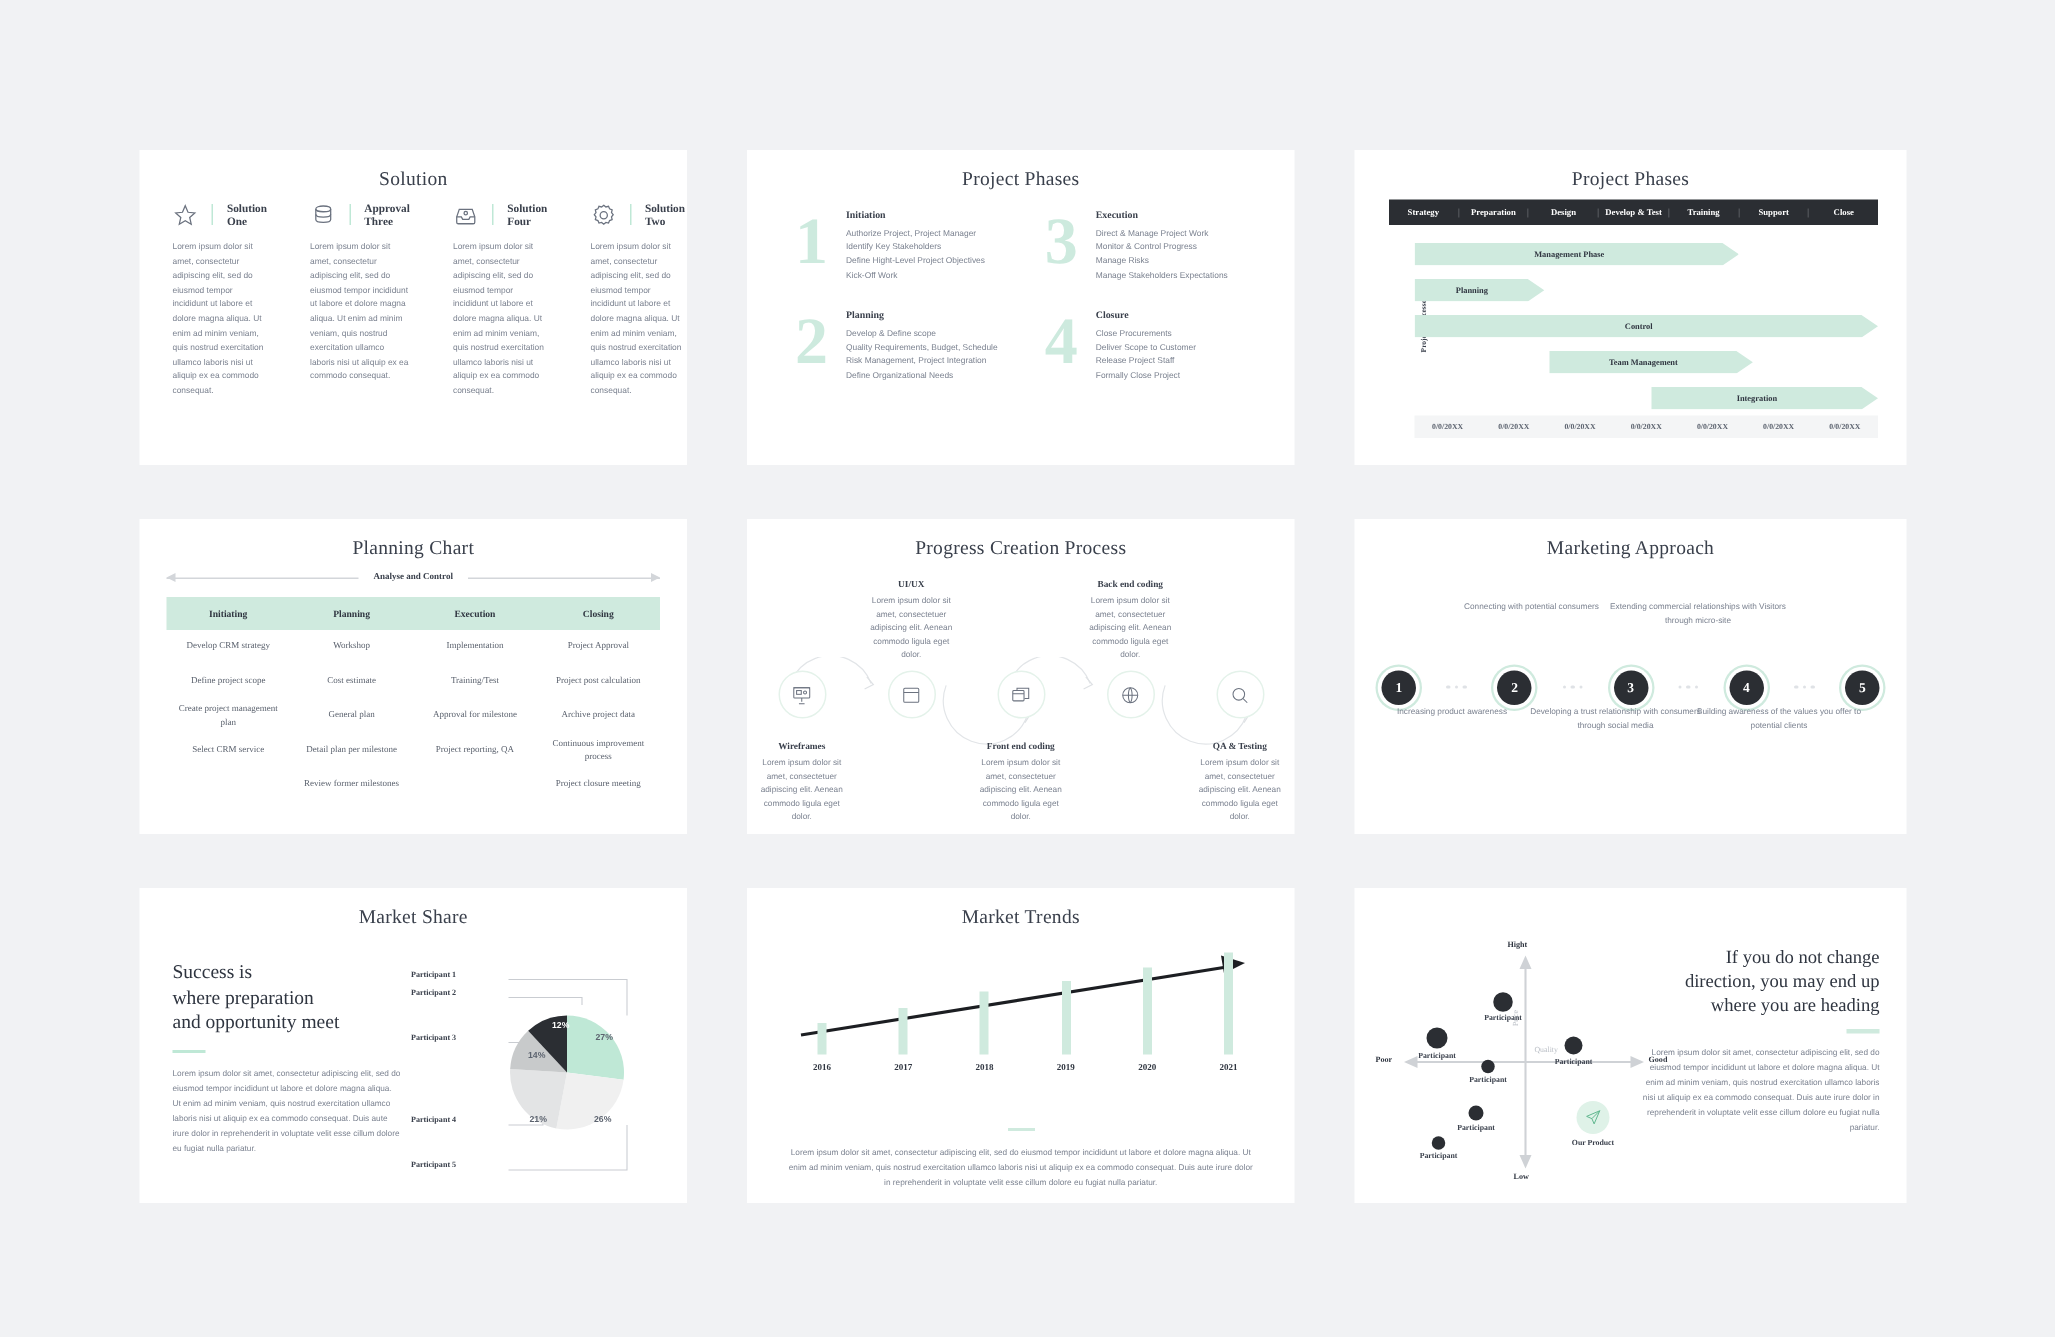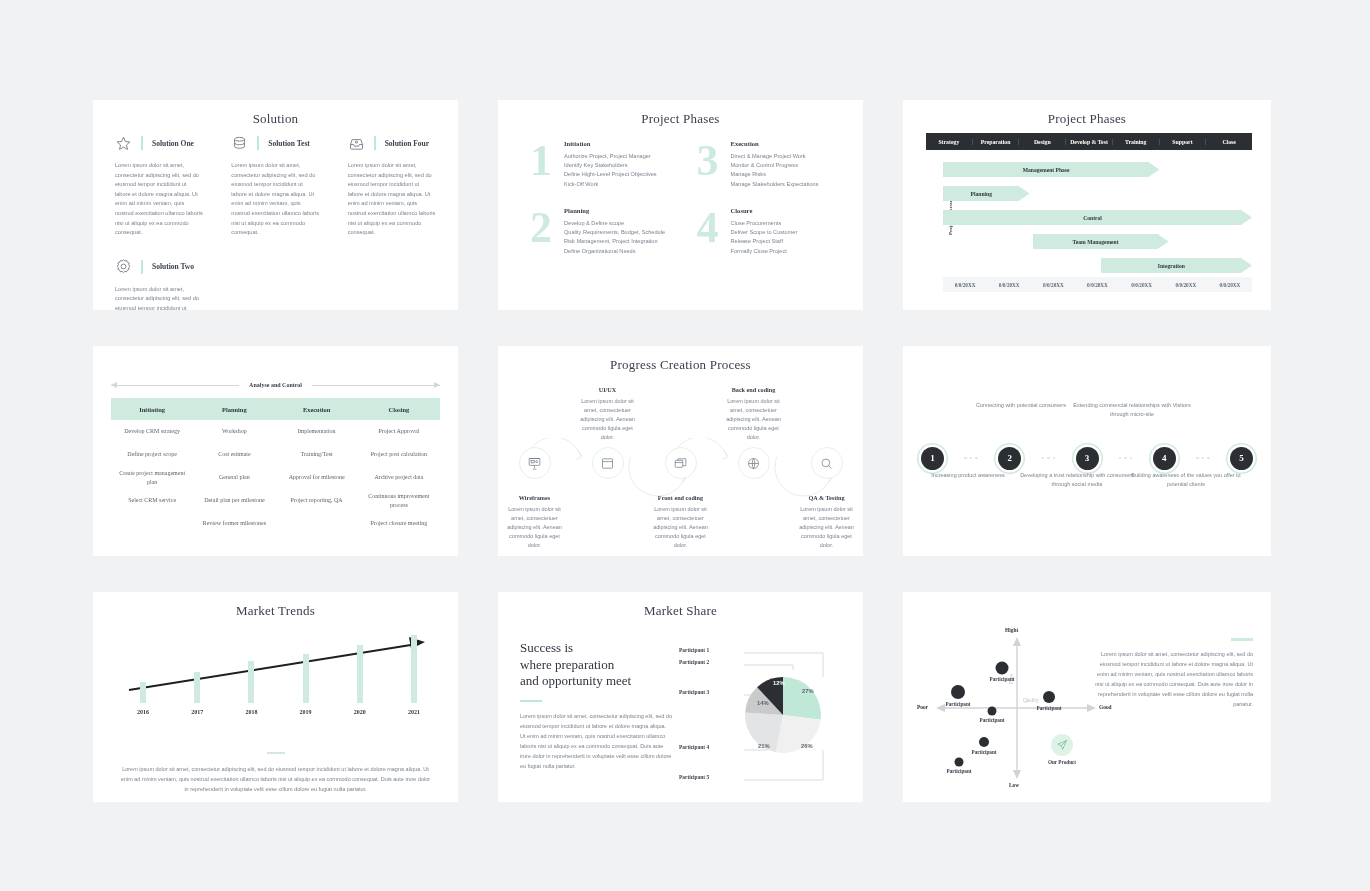--- a/index.html
+++ b/index.html
@@ -26,21 +26,21 @@
   }
   .ptitle {
     font-family:"Liberation Serif", serif;
     font-size:13px; color:#3a404c;
     text-align:center;
     padding-top:11px;
     letter-spacing:.2px;
   }
 
   
-  .sol-grid { position:absolute; left:22px; top:34px; right:22px; display:grid; grid-template-columns:1fr 1fr 1fr; column-gap:28px; row-gap:20px;}
+  .sol-grid { position:absolute; left:22px; top:34px; right:22px; display:grid; grid-template-columns:1fr 1fr 1fr 1fr; column-gap:28px; row-gap:20px;}
   .sol-head { display:flex; align-items:center; gap:9px; height:18px;}
   .sol-ic { width:17px; height:17px; color:#6b727f; flex:none;}
   .sol-ic svg{display:block;}
   .sol-bar { width:2px; height:14px; background:#bfe8d6;}
   .sol-name { font-family:"Liberation Serif", serif; font-weight:bold; font-size:7.5px; color:#3a404c;}
   .sol-body { font-size:5.6px; line-height:1.72; color:#7b8290; margin-top:9px;}
 
   
   .pp-grid { position:absolute; left:26px; top:36px; right:20px; display:grid; grid-template-columns:1fr 1fr; column-gap:14px; row-gap:14px;}
   .pp-item { display:flex; align-items:flex-start; gap:6px;}
@@ -152,21 +152,21 @@
       <div>
         <div class="sol-head">
           <span class="sol-ic">
               <svg viewBox="0 0 24 24" fill="none" stroke="currentColor" stroke-width="1.2">
                 <ellipse cx="12" cy="6" rx="7" ry="2.7"></ellipse>
                 <path d="M5 6v5c0 1.5 3.1 2.7 7 2.7s7-1.2 7-2.7V6"></path>
                 <path d="M5 11v5c0 1.5 3.1 2.7 7 2.7s7-1.2 7-2.7v-5"></path>
               </svg>
             </span>
           <span class="sol-bar"></span>
-          <span class="sol-name">Solution Test</span>
+          <span class="sol-name">Approval Three</span>
         </div>
         <div class="sol-body">Lorem ipsum dolor sit amet, consectetur adipiscing elit, sed do eiusmod tempor incididunt ut labore et dolore magna aliqua. Ut enim ad minim veniam, quis nostrud exercitation ullamco laboris nisi ut aliquip ex ea commodo consequat.</div>
       </div>
 
       <div>
         <div class="sol-head">
           <span class="sol-ic">
               <svg viewBox="0 0 24 24" fill="none" stroke="currentColor" stroke-width="1.2">
                 <path d="M3.5 13.5l2.4-7h12.2l2.4 7v5a1.5 1.5 0 01-1.5 1.5H5a1.5 1.5 0 01-1.5-1.5z"></path>
                 <path d="M3.5 13.5h4.4l1.2 2.3h5.8l1.2-2.3h4.4"></path>
@@ -293,20 +293,21 @@
         <div>0/0/20XX</div>
         <div>0/0/20XX</div>
         <div>0/0/20XX</div>
         <div>0/0/20XX</div>
         <div>0/0/20XX</div>
       </div>
     </div>
   </section>
 
   <section class="panel">
+    <div class="ptitle">Planning Chart</div>
     <div class="pc-arrowrow">
       <div class="pc-line l"></div>
       <div class="pc-acl">Analyse and Control</div>
       <div class="pc-line r"></div>
     </div>
     <div class="pc-table">
       <div class="pc-hrow">
         <div>Initiating</div>
         <div>Planning</div>
         <div>Execution</div>
@@ -440,20 +441,21 @@
         <div class="pcp-cell"></div>
         <div class="pcp-cell">
           <div class="pcp-h">QA &amp; Testing</div>
           <div class="pcp-p">Lorem ipsum dolor sit amet, consectetuer adipiscing elit. Aenean commodo ligula eget dolor.</div>
         </div>
       </div>
     </div>
   </section>
 
   <section class="panel">
+    <div class="ptitle">Marketing Approach</div>
 
     <div class="ma-top">
       <div class="ma-lbl" style="left:40px; top:0;">Connecting with potential consumers</div>
       <div class="ma-lbl" style="left:151px; top:0;">Extending commercial relationships with Visitors through micro-site</div>
     </div>
 
     <div class="ma-row">
       <div class="ma-circ">1</div>
       <div class="ma-dots">
           <i></i>
@@ -478,20 +480,67 @@
           <i></i>
           <i></i>
         </div>
       <div class="ma-circ">5</div>
     </div>
 
     <div class="ma-bot">
       <div class="ma-lbl" style="left:-13px; top:0;">Increasing product awareness</div>
       <div class="ma-lbl" style="left:96px; top:0;">Developing a trust relationship with consumers through social media</div>
       <div class="ma-lbl" style="left:205px; top:0;">Building awareness of the values you offer to potential clients</div>
+    </div>
+  </section>
+
+  <section class="panel">
+    <div class="ptitle">Market Share</div>
+    <div class="ms-left">
+      <div class="ms-head" style="white-space:pre-line;">Success is
+where preparation
+and opportunity meet</div>
+      <div class="ms-rule"></div>
+      <div class="ms-p">Lorem ipsum dolor sit amet, consectetur adipiscing elit, sed do eiusmod tempor incididunt ut labore et dolore magna aliqua. Ut enim ad minim veniam, quis nostrud exercitation ullamco laboris nisi ut aliquip ex ea commodo consequat. Duis aute irure dolor in reprehenderit in voluptate velit esse cillum dolore eu fugiat nulla pariatur.</div>
+    </div>
+
+    <div class="ms-chart">
+      <svg width="165" height="150" viewBox="0 0 165 150">
+
+        <g stroke="#c9ccd1" stroke-width="0.7" fill="none">
+          <path d="M64 13 H143 V37"></path>
+          <path d="M64 25 H113 V30"></path>
+          <path d="M64 55 H91 V63"></path>
+          <path d="M64 110 H87 V96"></path>
+          <path d="M64 140 H143 V110"></path>
+        </g>
+
+        <g transform="translate(103,75)">
+
+          <path d="M0 0 L0 -38 A38 38 0 0 1 37.7 4.8 Z" fill="#bfe8d6"></path>
+
+          <path d="M0 0 L37.7 4.8 A38 38 0 0 1 -7.1 37.3 Z" fill="#f0f0f0"></path>
+
+          <path d="M0 0 L-7.1 37.3 A38 38 0 0 1 -37.9 -2.4 Z" fill="#e3e4e5"></path>
+
+          <path d="M0 0 L-37.9 -2.4 A38 38 0 0 1 -25.9 -27.8 Z" fill="#c8cacb"></path>
+
+          <path d="M0 0 L-25.9 -27.8 A38 38 0 0 1 0 -38 Z" fill="#2b2e33"></path>
+        </g>
+        <text x="122" y="53" font-family="Liberation Sans, sans-serif" font-size="5.8" font-weight="bold" fill="#5c636f">27%</text>
+        <text x="121" y="108" font-family="Liberation Sans, sans-serif" font-size="5.8" font-weight="bold" fill="#5c636f">26%</text>
+        <text x="78" y="108" font-family="Liberation Sans, sans-serif" font-size="5.8" font-weight="bold" fill="#5c636f">21%</text>
+        <text x="77" y="65" font-family="Liberation Sans, sans-serif" font-size="5.8" font-weight="bold" fill="#5c636f">14%</text>
+        <text x="93" y="45" font-family="Liberation Sans, sans-serif" font-size="5.8" font-weight="bold" fill="#ffffff">12%</text>
+      </svg>
+      <div class="ms-lab" style="left:-1px; top:7px;">Participant 1</div>
+      <div class="ms-lab" style="left:-1px; top:19px;">Participant 2</div>
+      <div class="ms-lab" style="left:-1px; top:49px;">Participant 3</div>
+      <div class="ms-lab" style="left:-1px; top:104px;">Participant 4</div>
+      <div class="ms-lab" style="left:-1px; top:134px;">Participant 5</div>
     </div>
   </section>
 
   <section class="panel">
     <div class="ptitle">Market Trends</div>
     <div class="mt-plot">
       <svg width="100%" height="105" viewBox="0 0 311 105" preserveAspectRatio="none" style="position:absolute;left:0;top:0;">
         <line x1="6" y1="58" x2="294" y2="12" stroke="#1c1e22" stroke-width="2.1"></line>
         <polygon points="302,10 286,5 288,17" fill="#1c1e22"></polygon>
       </svg>
@@ -520,67 +569,20 @@
             <div class="mt-bar" style="height:68px;"></div>
             <div class="mt-yr">2021</div>
           </div>
       </div>
     </div>
     <div class="mt-rule"></div>
     <div class="mt-p">Lorem ipsum dolor sit amet, consectetur adipiscing elit, sed do eiusmod tempor incididunt ut labore et dolore magna aliqua. Ut enim ad minim veniam, quis nostrud exercitation ullamco laboris nisi ut aliquip ex ea commodo consequat. Duis aute irure dolor in reprehenderit in voluptate velit esse cillum dolore eu fugiat nulla pariatur.</div>
   </section>
 
   <section class="panel">
-    <div class="ptitle">Market Share</div>
-    <div class="ms-left">
-      <div class="ms-head" style="white-space:pre-line;">Success is
-where preparation
-and opportunity meet</div>
-      <div class="ms-rule"></div>
-      <div class="ms-p">Lorem ipsum dolor sit amet, consectetur adipiscing elit, sed do eiusmod tempor incididunt ut labore et dolore magna aliqua. Ut enim ad minim veniam, quis nostrud exercitation ullamco laboris nisi ut aliquip ex ea commodo consequat. Duis aute irure dolor in reprehenderit in voluptate velit esse cillum dolore eu fugiat nulla pariatur.</div>
-    </div>
-
-    <div class="ms-chart">
-      <svg width="165" height="150" viewBox="0 0 165 150">
-
-        <g stroke="#c9ccd1" stroke-width="0.7" fill="none">
-          <path d="M64 13 H143 V37"></path>
-          <path d="M64 25 H113 V30"></path>
-          <path d="M64 55 H91 V63"></path>
-          <path d="M64 110 H87 V96"></path>
-          <path d="M64 140 H143 V110"></path>
-        </g>
-
-        <g transform="translate(103,75)">
-
-          <path d="M0 0 L0 -38 A38 38 0 0 1 37.7 4.8 Z" fill="#bfe8d6"></path>
-
-          <path d="M0 0 L37.7 4.8 A38 38 0 0 1 -7.1 37.3 Z" fill="#f0f0f0"></path>
-
-          <path d="M0 0 L-7.1 37.3 A38 38 0 0 1 -37.9 -2.4 Z" fill="#e3e4e5"></path>
-
-          <path d="M0 0 L-37.9 -2.4 A38 38 0 0 1 -25.9 -27.8 Z" fill="#c8cacb"></path>
-
-          <path d="M0 0 L-25.9 -27.8 A38 38 0 0 1 0 -38 Z" fill="#2b2e33"></path>
-        </g>
-        <text x="122" y="53" font-family="Liberation Sans, sans-serif" font-size="5.8" font-weight="bold" fill="#5c636f">27%</text>
-        <text x="121" y="108" font-family="Liberation Sans, sans-serif" font-size="5.8" font-weight="bold" fill="#5c636f">26%</text>
-        <text x="78" y="108" font-family="Liberation Sans, sans-serif" font-size="5.8" font-weight="bold" fill="#5c636f">21%</text>
-        <text x="77" y="65" font-family="Liberation Sans, sans-serif" font-size="5.8" font-weight="bold" fill="#5c636f">14%</text>
-        <text x="93" y="45" font-family="Liberation Sans, sans-serif" font-size="5.8" font-weight="bold" fill="#ffffff">12%</text>
-      </svg>
-      <div class="ms-lab" style="left:-1px; top:7px;">Participant 1</div>
-      <div class="ms-lab" style="left:-1px; top:19px;">Participant 2</div>
-      <div class="ms-lab" style="left:-1px; top:49px;">Participant 3</div>
-      <div class="ms-lab" style="left:-1px; top:104px;">Participant 4</div>
-      <div class="ms-lab" style="left:-1px; top:134px;">Participant 5</div>
-    </div>
-  </section>
-
-  <section class="panel">
 
     <div class="po-chart">
       <svg width="200" height="172" viewBox="0 0 200 172" style="position:absolute;left:0;top:0;">
         <line x1="100" y1="22" x2="100" y2="150" stroke="#cfd2d6" stroke-width="1.4"></line>
         <line x1="26" y1="86" x2="172" y2="86" stroke="#cfd2d6" stroke-width="1.4"></line>
         <polygon points="100,15 96,24 104,24" fill="#cfd2d6"></polygon>
         <polygon points="100,157 96,148 104,148" fill="#cfd2d6"></polygon>
         <polygon points="19,86 28,82 28,90" fill="#cfd2d6"></polygon>
         <polygon points="179,86 170,82 170,90" fill="#cfd2d6"></polygon>
       </svg>
@@ -613,18 +615,21 @@
       <div class="po-prod" style="left:134px; top:112px;">
         <svg width="12" height="12" viewBox="0 0 24 24" fill="none" stroke="currentColor" stroke-width="1.3">
             <path d="M21 3L3.5 10.5l7 3 3 7z"></path>
             <path d="M10.5 13.5L21 3"></path>
           </svg>
       </div>
       <div class="po-dlbl" style="left:145px; top:137px;">Our Product</div>
     </div>
 
     <div class="po-right">
+      <div class="po-head" style="white-space:pre-line;">If you do not change
+direction, you may end up
+where you are heading</div>
       <div class="po-rule"></div>
       <div class="po-p">Lorem ipsum dolor sit amet, consectetur adipiscing elit, sed do eiusmod tempor incididunt ut labore et dolore magna aliqua. Ut enim ad minim veniam, quis nostrud exercitation ullamco laboris nisi ut aliquip ex ea commodo consequat. Duis aute irure dolor in reprehenderit in voluptate velit esse cillum dolore eu fugiat nulla pariatur.</div>
     </div>
   </section>
 
 </div>
 
 </body></html>

